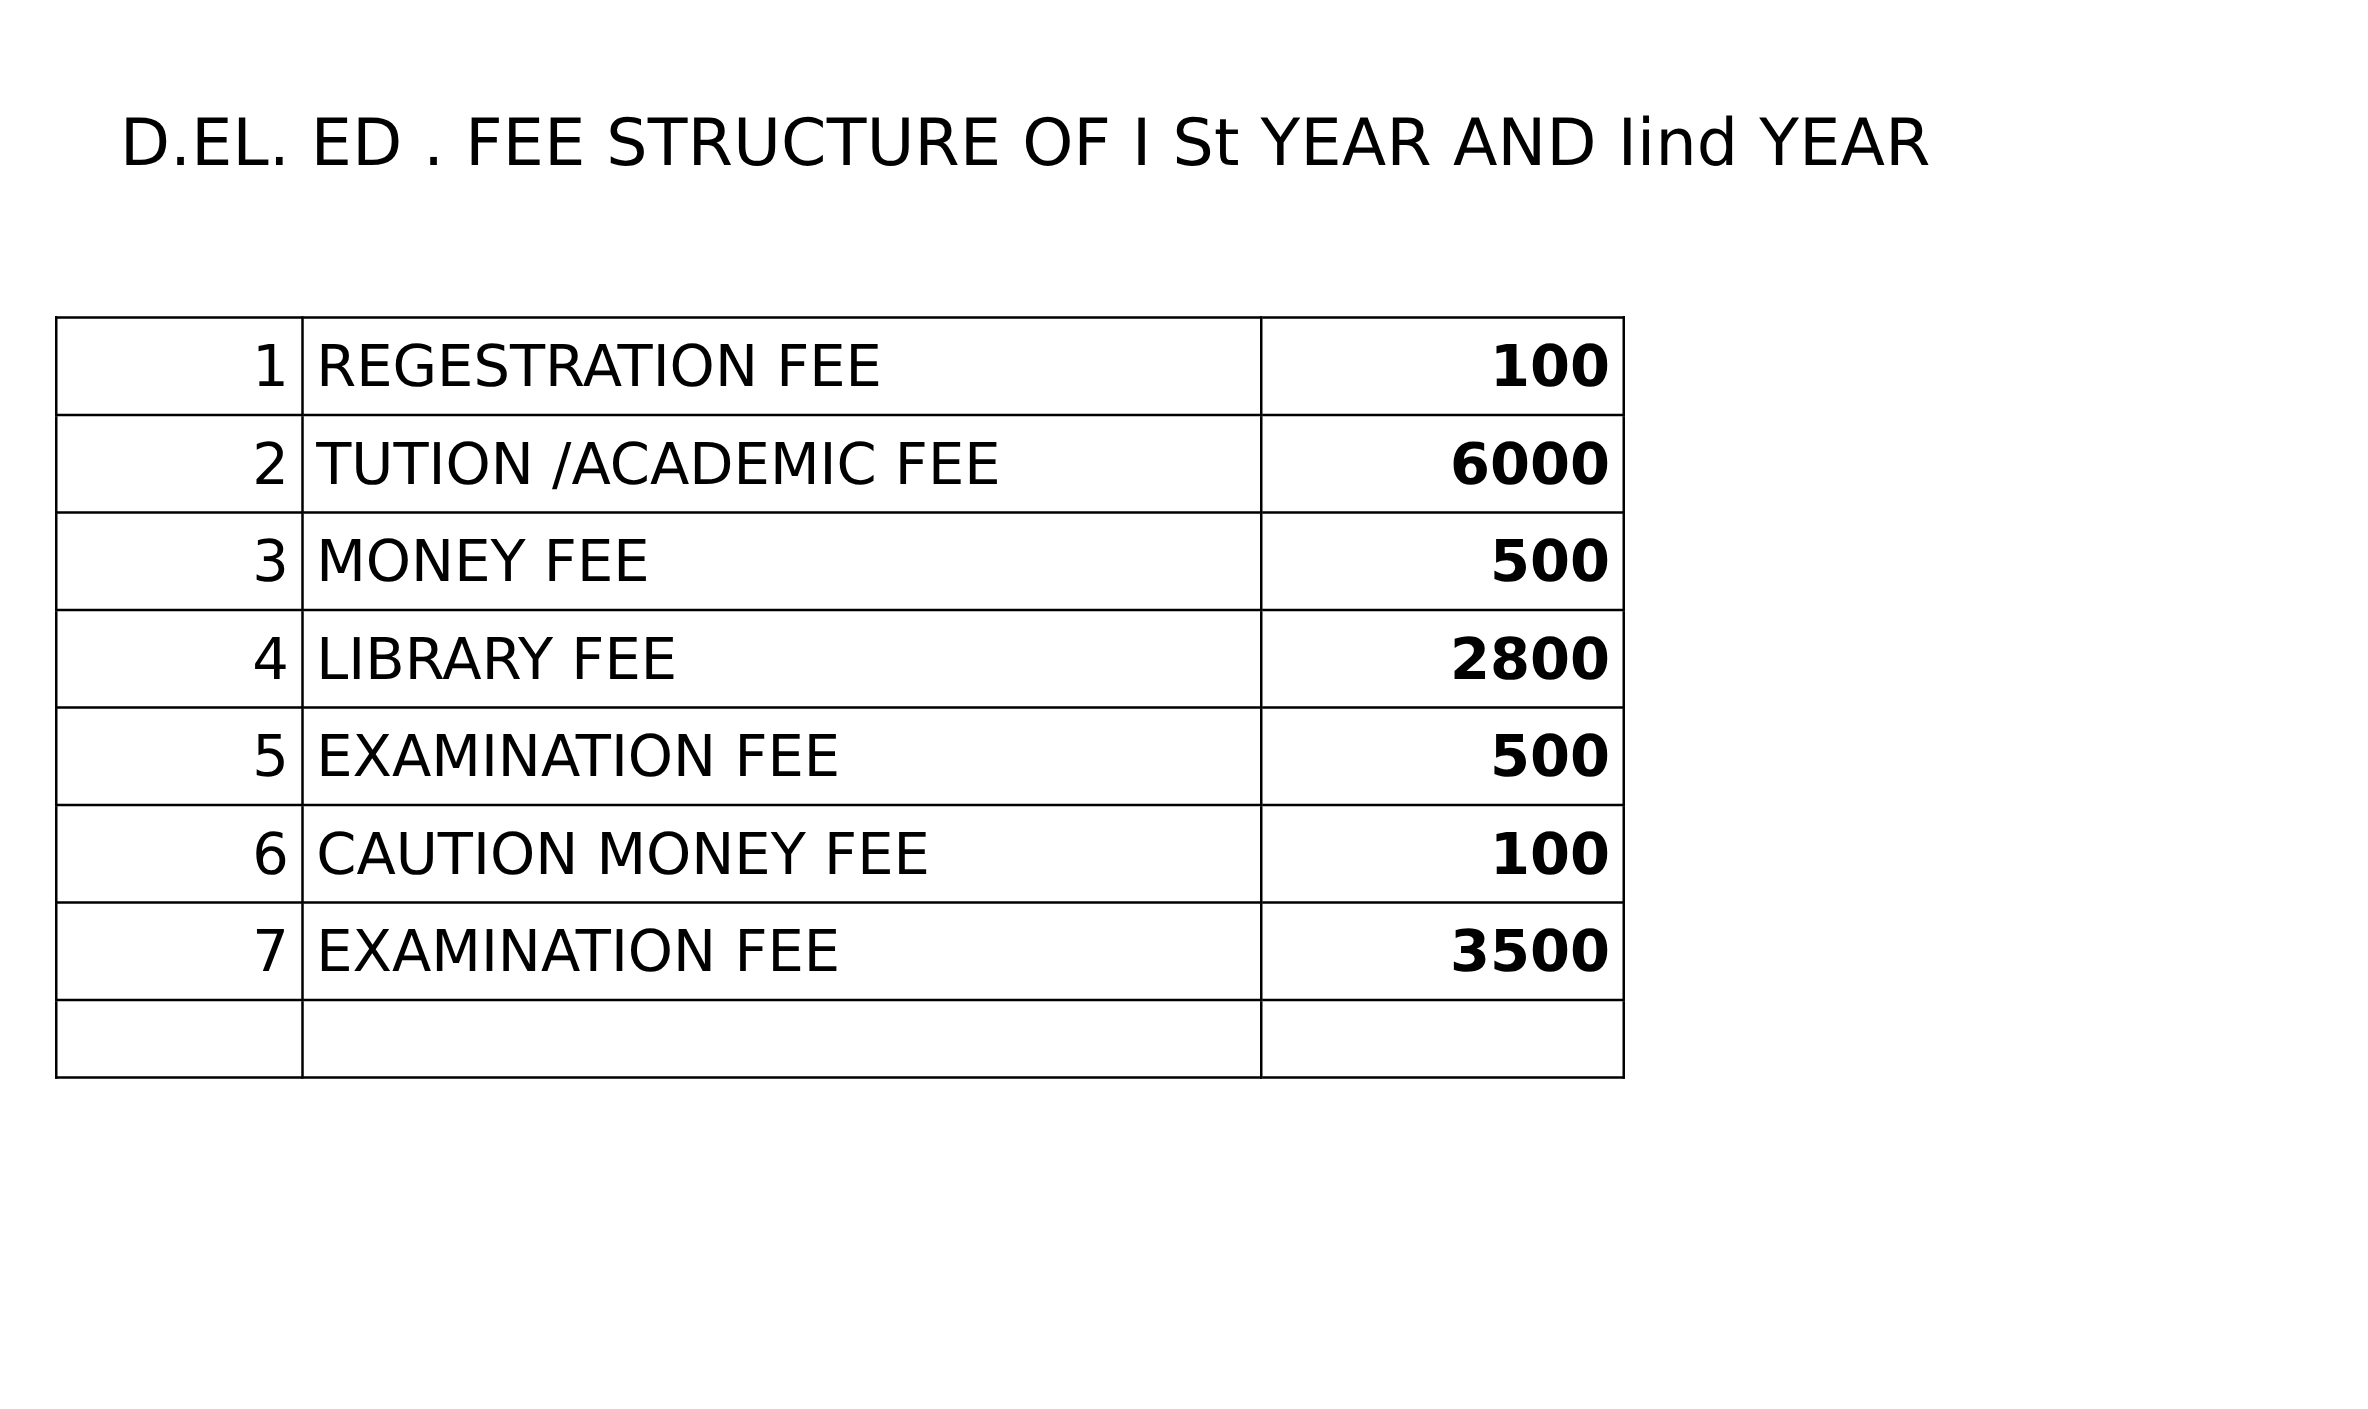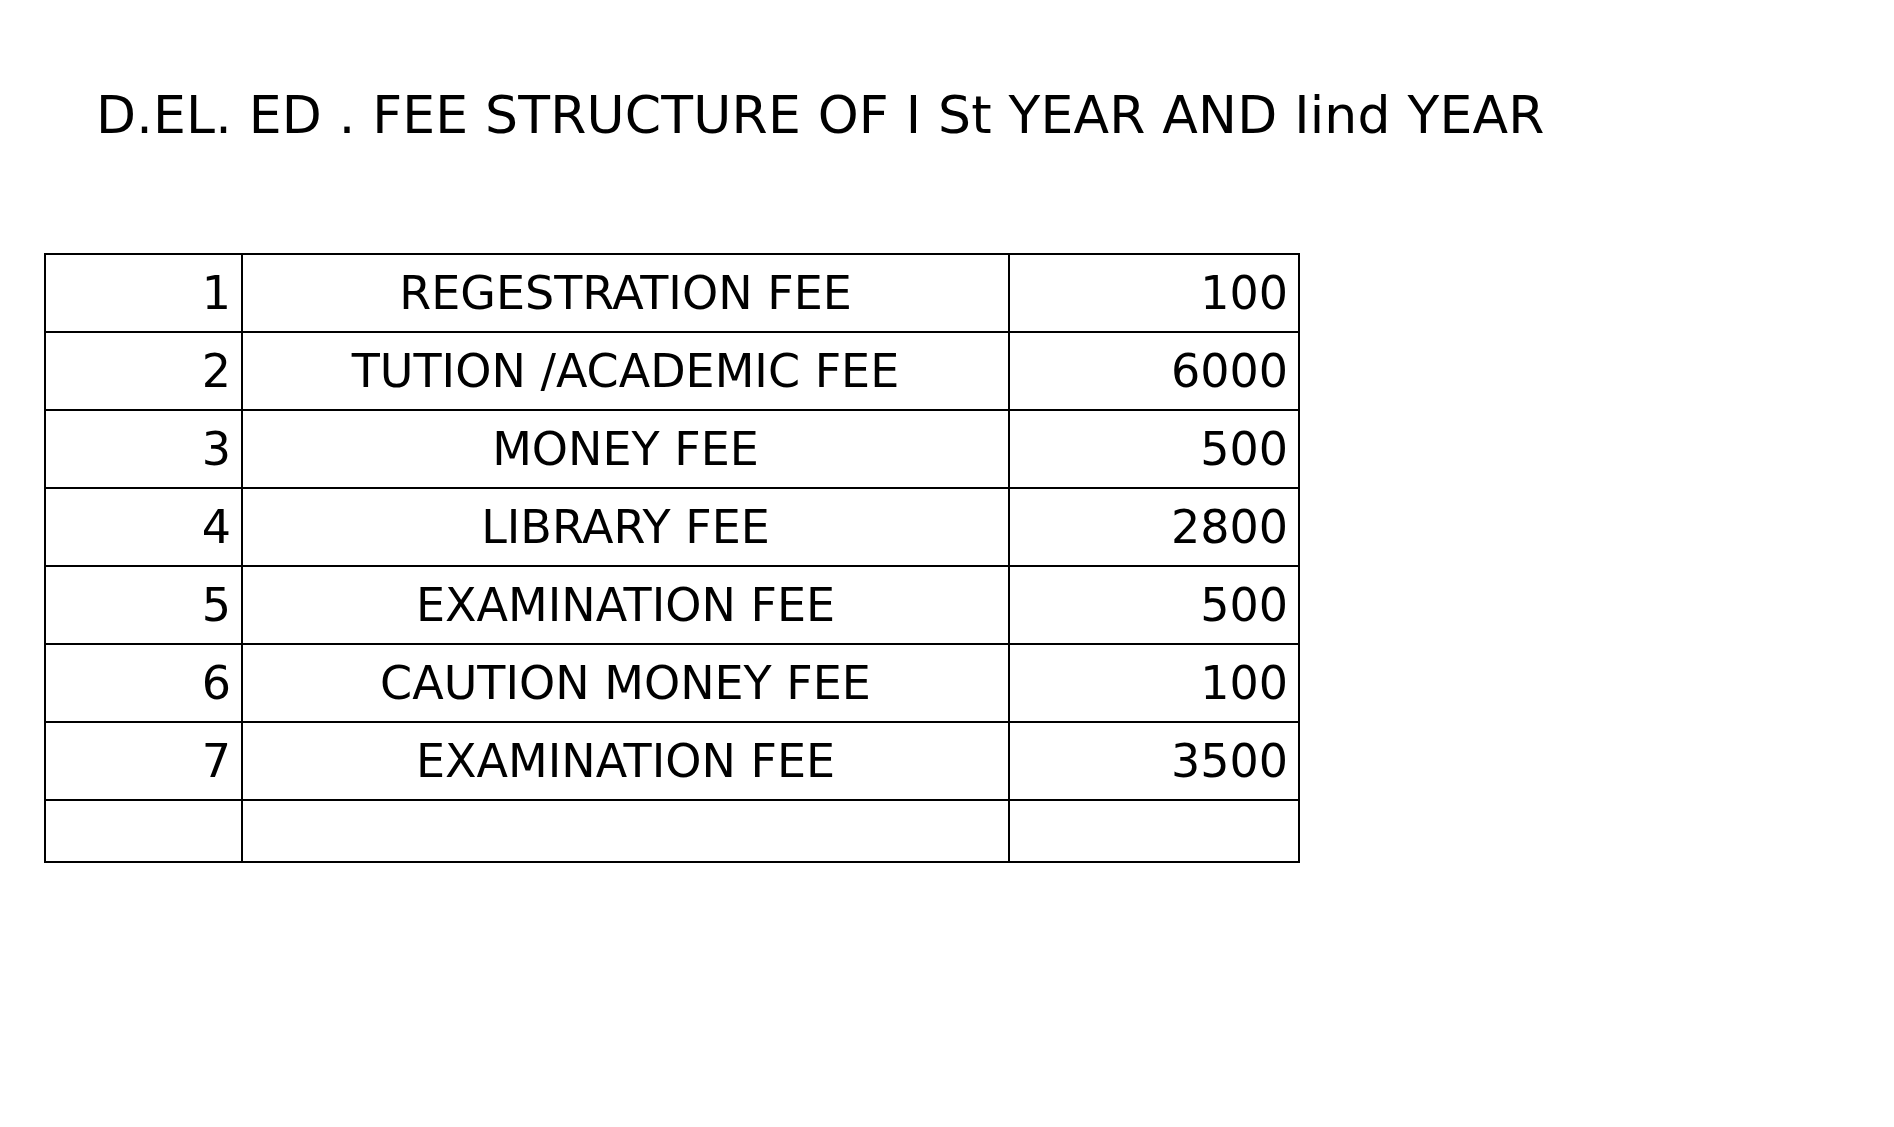--- a/index.html
+++ b/index.html
@@ -44,22 +44,22 @@
     height: 76px;
     padding: 0 10px;
     font-size: 46px;
     line-height: 1;
     vertical-align: middle;
     color: #000000;
     overflow: hidden;
     white-space: nowrap;
   }
   .col-num { width: 175px; text-align: right; padding-right: 8px; }
-  .col-label { width: 745px; text-align: center; padding-left: 10px; }
-  .col-amount { width: 268px; text-align: right; padding-right: 12px; }
+  .col-label { width: 745px; text-align: left; padding-left: 10px; }
+  .col-amount { width: 268px; text-align: right; padding-right: 12px; font-weight: bold; }
   .total-row td {
     font-weight: bold;
   }
   .blank-row td {
     height: 60px;
   }
 </style>
 </head>
 <body>
 

